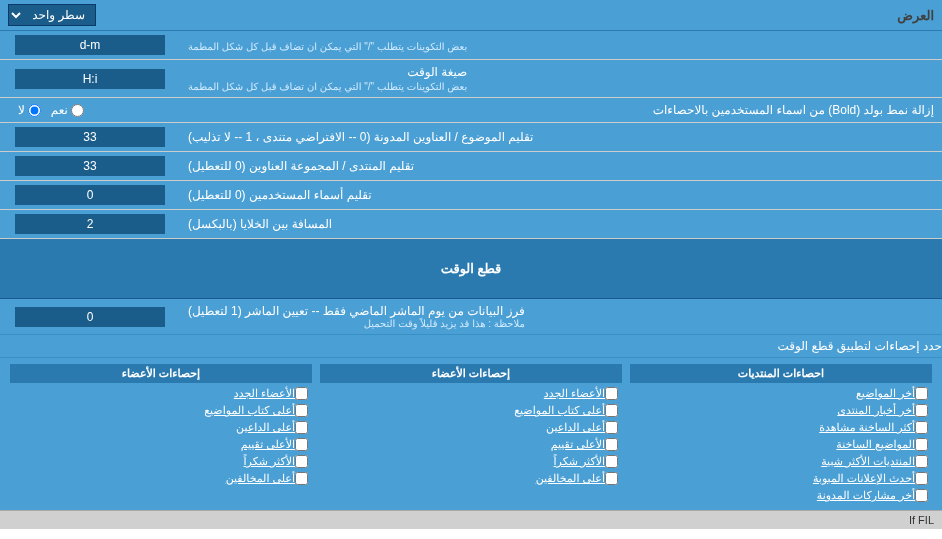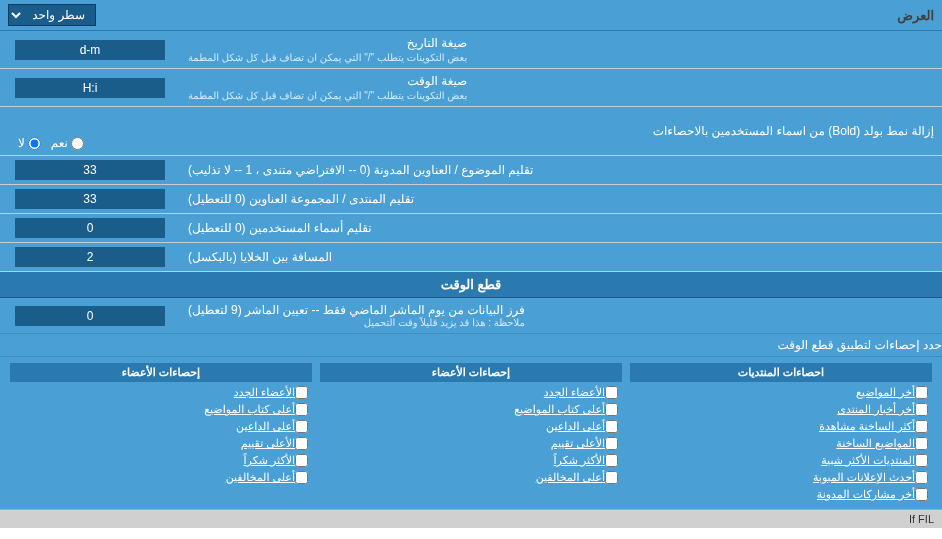--- a/index.html
+++ b/index.html
@@ -79,21 +79,21 @@
       font-size: 12px;
       direction: rtl;
     }
 
     
     .section-header {
       background: #2a7ab0;
       color: #fff;
       font-size: 13px;
       font-weight: bold;
-      padding: 5px 10px;
+      padding: 22px 10px;
       text-align: center;
       border-bottom: 1px solid #1a5a90;
     }
 
     
     .radio-row {
       display: flex;
       align-items: center;
       background: #4a9fd4;
       padding: 5px 8px;
@@ -113,21 +113,20 @@
       align-items: center;
       padding-left: 10px;
     }
 
     .radio-group label {
       color: #fff;
       font-size: 12px;
       display: flex;
       align-items: center;
       gap: 3px;
-      margin-top: 24px;
     }
 
     
     .bottom-section {
       background: #4a9fd4;
       padding: 6px;
     }
 
     .bottom-grid {
       display: grid;
@@ -243,21 +242,20 @@
     <select class="header-select">
       <option>سطر واحد</option>
       <option>سطران</option>
       <option>ثلاثة أسطر</option>
     </select>
   </div>
 
   <div class="row">
     <div class="row-label">
       <div>
-        <div>صيغة التاريخ</div>
         <small>بعض التكوينات يتطلب "/" التي يمكن ان تضاف قبل كل شكل المطمة</small>
       </div>
     </div>
     <div class="row-input">
       <input type="text" value="d-m" style="">
     </div>
   </div>
 
   <div class="row">
     <div class="row-label">
@@ -311,21 +309,21 @@
     <div class="row-input">
       <input type="text" value="2" style="">
     </div>
   </div>
 
   <div class="section-header">قطع الوقت</div>
 
   <div class="bottom-row-with-input">
     <div class="label-part">
       <div>
-        <div>فرز البيانات من يوم الماشر الماضي فقط -- تعيين الماشر (9 لتعطيل)</div>
+        <div>فرز البيانات من يوم الماشر الماضي فقط -- تعيين الماشر (1 لتعطيل)</div>
         <small>ملاحظة : هذا قد يزيد قليلاً وقت التحميل</small>
       </div>
     </div>
     <div class="input-part">
       <input type="text" value="0" style="">
     </div>
   </div>
 
   <div class="limit-row">
     <span class="limit-label">حدد إحصاءات لتطبيق قطع الوقت</span>

